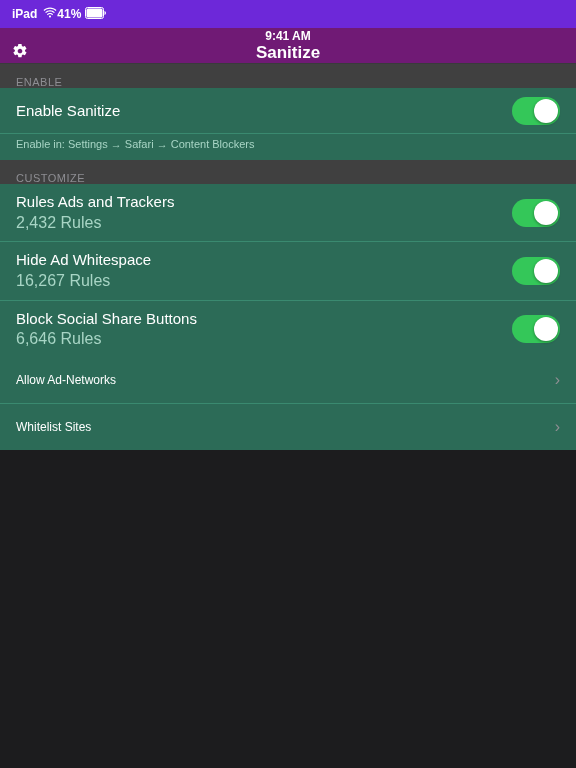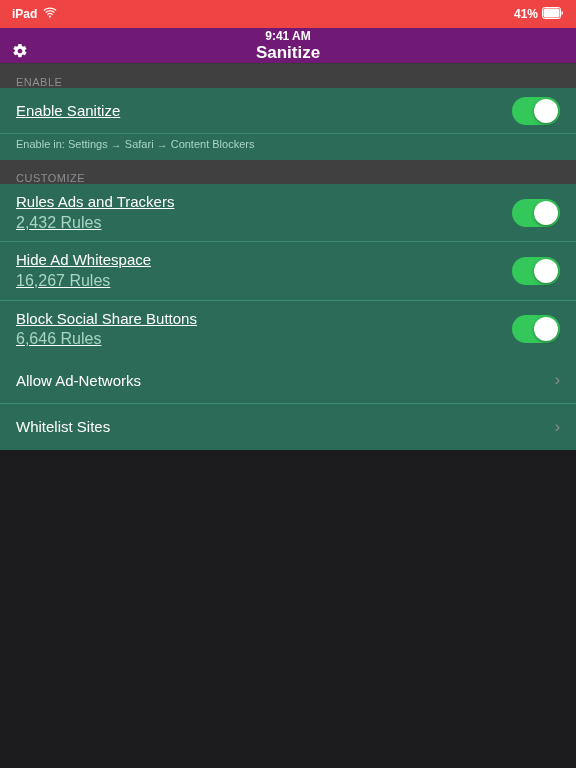--- a/index.html
+++ b/index.html
@@ -10,24 +10,24 @@
       background-color: #1c1c1e;
       font-family: -apple-system, 'Helvetica Neue', Helvetica, Arial, sans-serif;
       color: #ffffff;
       overflow: hidden;
     }
 
     
     .status-bar {
       display: flex;
       align-items: center;
-      justify-content: space-between;
+      justify-content: flex-start;
       height: 28px;
       padding: 0 12px;
-      background-color: #ef4444;
+      background-color: #6d28d9;
     }
     .status-bar-left {
       display: flex;
       align-items: center;
       gap: 6px;
       font-size: 12px;
       font-weight: 600;
       color: #ffffff;
     }
     .status-bar-center {
@@ -106,21 +106,20 @@
     .cell:last-child {
       border-bottom: none;
     }
 
     .cell-text {
       display: flex;
       flex-direction: column;
       justify-content: center;
       flex: 1;
       padding: 8px 0;
-      text-decoration: underline;
     }
 
     .cell-title {
       font-size: 15px;
       font-weight: 400;
       color: #ffffff;
       line-height: 1.3;
     }
 
     .cell-subtitle {
@@ -175,21 +174,21 @@
       padding: 0 16px;
       height: 46px;
       border-bottom: 1px solid #3a8a70;
     }
 
     .whitelist-cell:last-child {
       border-bottom: none;
     }
 
     .whitelist-title {
-      font-size: 15px;
+      font-size: 12px;
       color: #ffffff;
     }
   </style>
 </head>
 <body>
 
 <div class="status-bar">
   <div class="status-bar-left">
     <span>iPad</span>
     <span>

